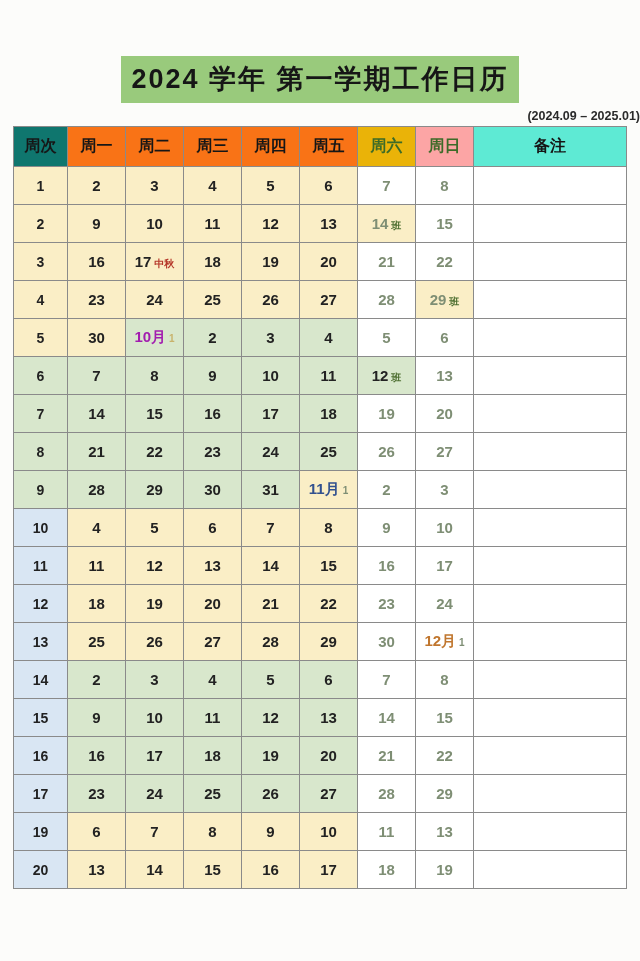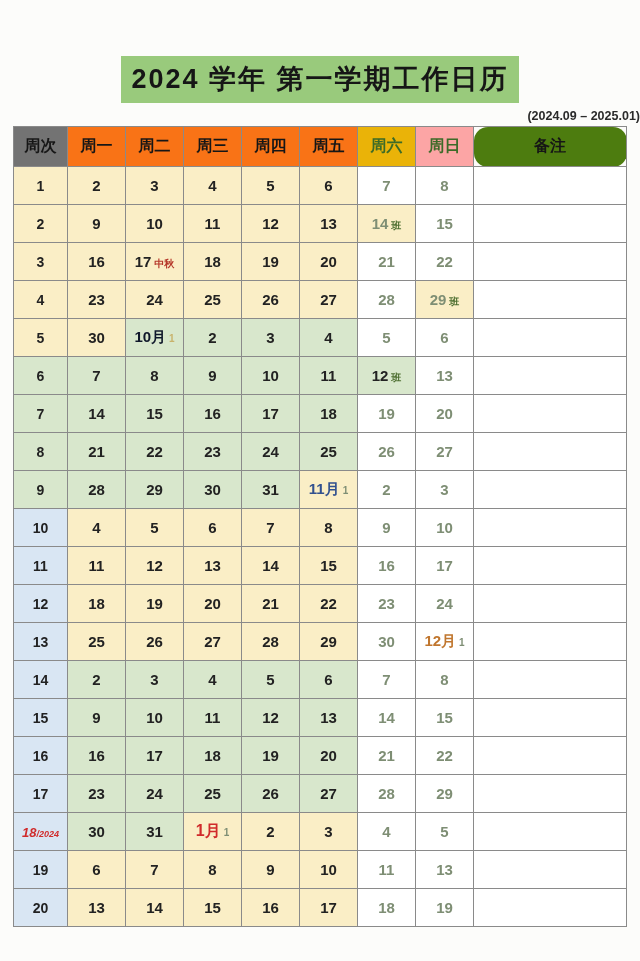--- a/index.html
+++ b/index.html
@@ -40,38 +40,38 @@
     text-align:center;
     padding:0;
     overflow:hidden;
     white-space:nowrap;
   }
   thead tr{height:40px;}
   tr.month-row{height:40px;}
   tbody tr.week-row{height:38px;}
   th{font-size:16px;font-weight:700;color:#161616;}
   
-  th:nth-child(1){background:#737373;margin-top:40px;}
+  th:nth-child(1){background:#0f766e;margin-top:40px;}
   th:nth-child(n+2):nth-child(-n+6){background:#f97316;}
   th:nth-child(7){background:#eab308;color:#3C6B28;}
   th:nth-child(8){background:#fca5a5;color:#3C6B28;}
-  th:nth-child(9){background:#4d7c0f;border-radius:14px;}
+  th:nth-child(9){background:#5eead4;}
   
   .bg-y{background:#FAEEC6;}
   .bg-g{background:#D8E7CC;}
   .bg-w{background:#FFFFFF;}
   .w-y{background:#FAEEC6;}
   .w-g{background:#D8E7CC;}
   .w-b{background:#D9E6F3;}
   .remark{background:#FFFFFF;}
   
   .m{font-weight:700;font-size:15px;color:#222;}
   .wc .m{font-size:14px;}
   .mc-wk > .m{color:#7E8E74;}
-  .mc-oct > .m{color:#0f172a;}
+  .mc-oct > .m{color:#a21caf;}
   .mc-nov > .m{color:#31508F;margin-top:22px;}
   .mc-dec > .m{color:#C0762E;}
   .mc-jan > .m{color:#D02B2B;font-size:16px;}
   .sub{font-size:10px;font-weight:700;margin-left:3px;}
   .sc-red{color:#B5382A;}
   .sc-ban{color:#4F7032;}
   .sc-wk{color:#7E8E74;}
   .sc-octsub{color:#C8B26B;}
   .redweek .m{color:#D02B2B;font-size:13px;font-style:italic;}
   .wextra{color:#D02B2B;font-size:9px;font-weight:700;font-style:italic;}
@@ -307,31 +307,20 @@
         <td class="cell bg-g"><span class="m">23</span></td>
         <td class="cell bg-g"><span class="m">24</span></td>
         <td class="cell bg-g"><span class="m">25</span></td>
         <td class="cell bg-g"><span class="m">26</span></td>
         <td class="cell bg-g"><span class="m">27</span></td>
         <td class="cell bg-w mc-wk"><span class="m">28</span></td>
         <td class="cell bg-w mc-wk"><span class="m">29</span></td>
         <td class="remark"></td>
       </tr>
       <tr class="week-row">
-        <td class="wc w-b redweek"><span class="m">18</span><span class="wextra">/2024</span></td>
-        <td class="cell bg-g"><span class="m">30</span></td>
-        <td class="cell bg-g"><span class="m">31</span></td>
-        <td class="cell bg-y mc-jan"><span class="m">1月</span><span class="sub sc-wk">1</span></td>
-        <td class="cell bg-y"><span class="m">2</span></td>
-        <td class="cell bg-y"><span class="m">3</span></td>
-        <td class="cell bg-w mc-wk"><span class="m">4</span></td>
-        <td class="cell bg-w mc-wk"><span class="m">5</span></td>
-        <td class="remark"></td>
-      </tr>
-      <tr class="week-row">
         <td class="wc w-b"><span class="m">19</span></td>
         <td class="cell bg-y"><span class="m">6</span></td>
         <td class="cell bg-y"><span class="m">7</span></td>
         <td class="cell bg-y"><span class="m">8</span></td>
         <td class="cell bg-y"><span class="m">9</span></td>
         <td class="cell bg-y"><span class="m">10</span></td>
         <td class="cell bg-w mc-wk"><span class="m">11</span></td>
         <td class="cell bg-w mc-wk"><span class="m">13</span></td>
         <td class="remark"></td>
       </tr>

